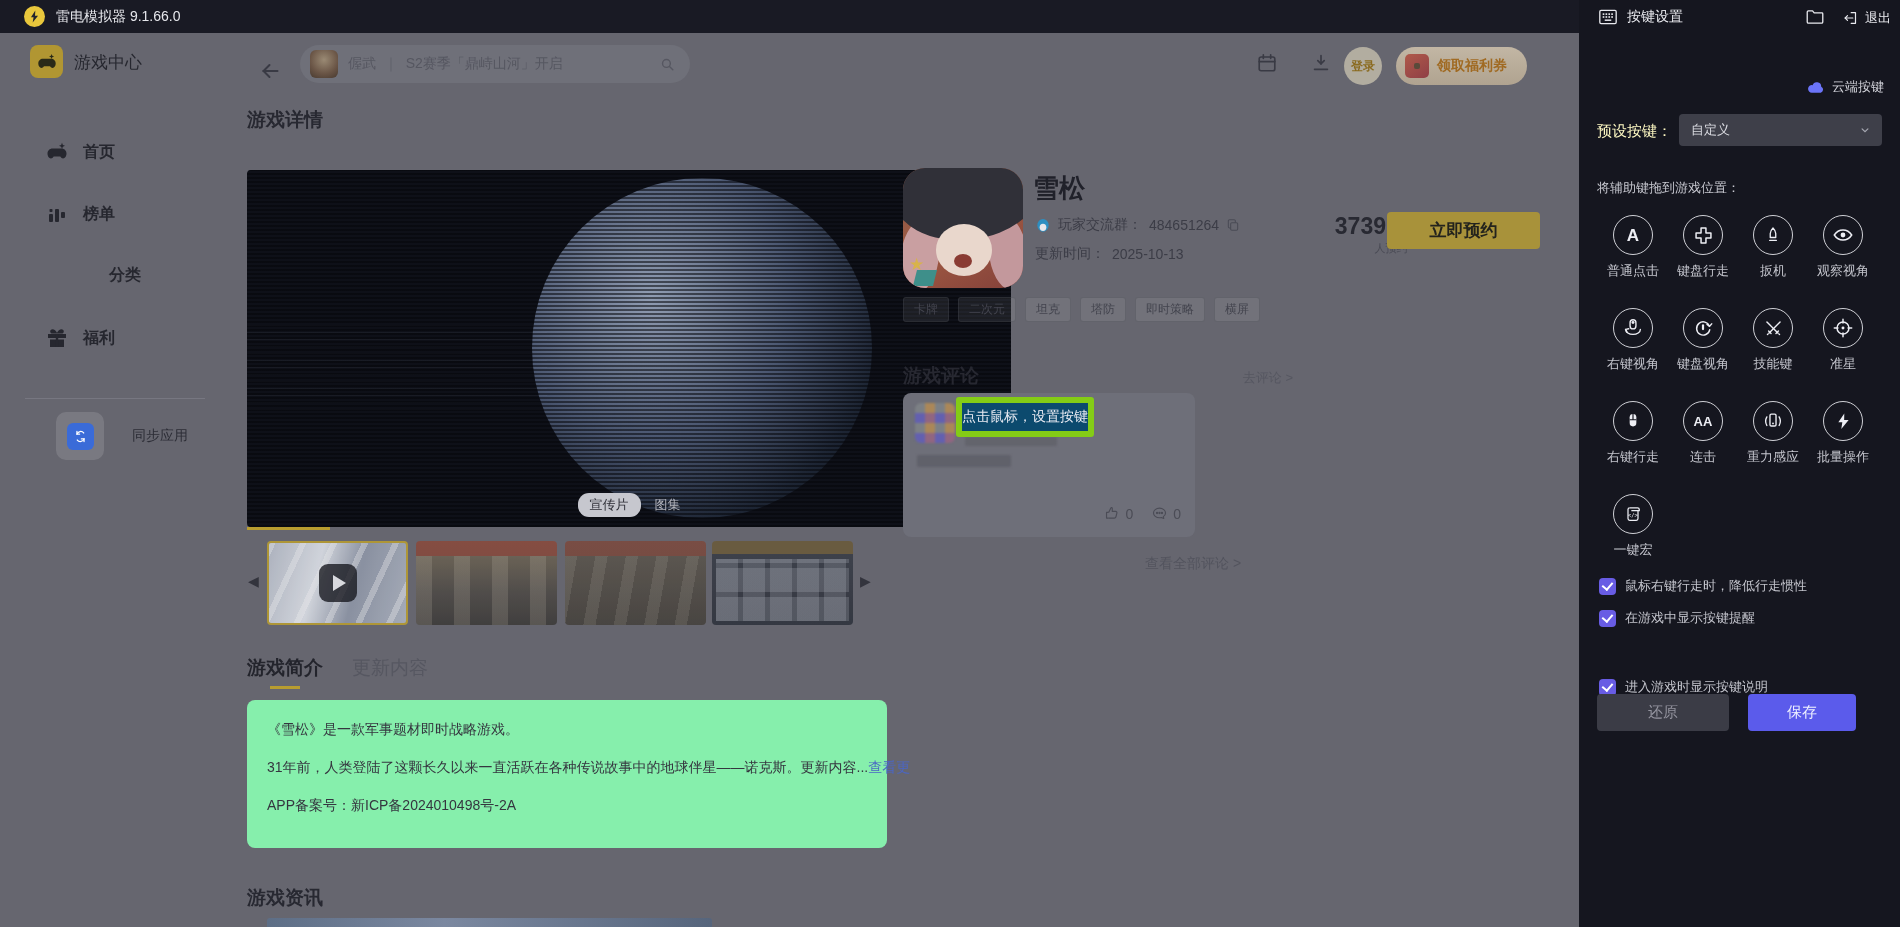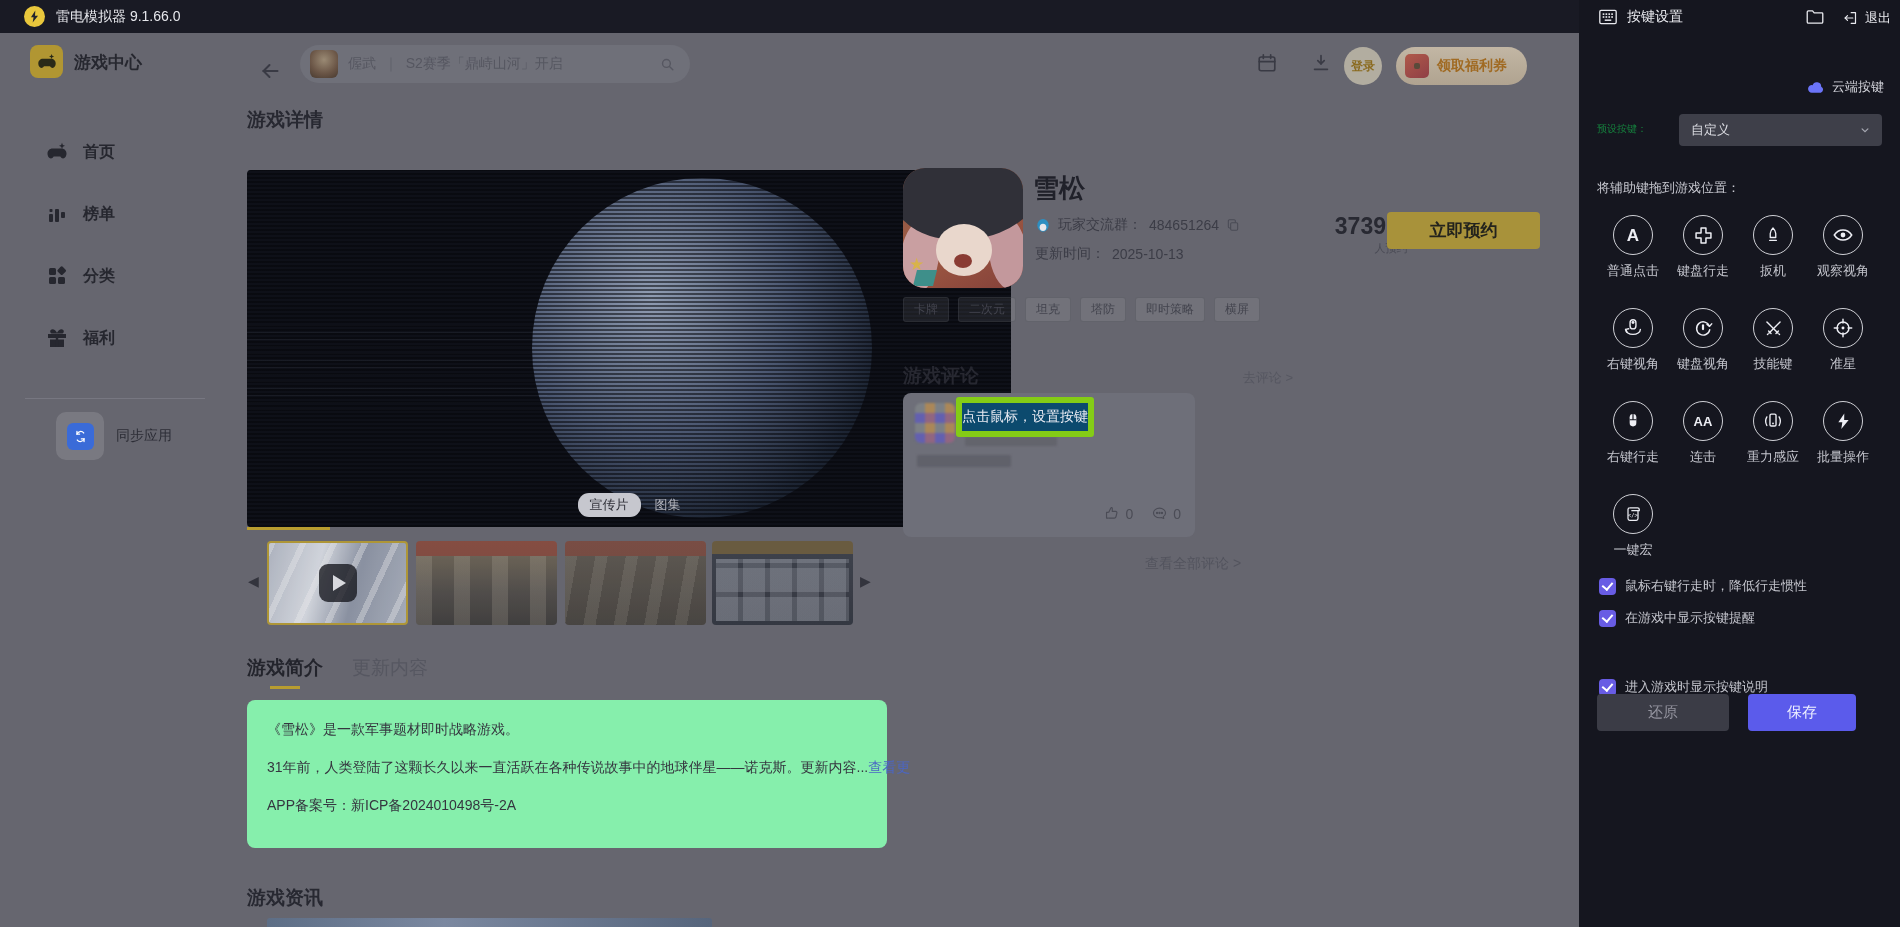--- a/index.html
+++ b/index.html
@@ -12,21 +12,21 @@
   .titlebar{position:absolute;left:0;top:0;width:1900px;height:33px;background:#191a24;}
   .tb-logo{position:absolute;left:24px;top:6px;width:21px;height:21px;border-radius:50%;
     background:#e9c73c;display:flex;align-items:center;justify-content:center;}
   .tb-title{position:absolute;left:56px;top:8px;font-size:14px;color:#e6e7ec;}
 
   
   .keypanel{position:absolute;left:1579px;top:0;width:321px;height:927px;background:#15161f;}
   .kp-header-title{position:absolute;left:48px;top:8px;font-size:14px;color:#e9eaef;}
   .kp-cloud{position:absolute;right:16px;top:78px;display:flex;align-items:center;gap:7px;
     font-size:13px;color:#d4d5dc;}
-  .kp-preset-label{position:absolute;left:18px;top:122px;font-size:10px;color:#15803d;}
+  .kp-preset-label{position:absolute;left:18px;top:122px;font-size:15px;color:#fef9c3;}
   .kp-select{position:absolute;left:100px;top:114px;width:203px;height:32px;background:#3e3f49;
     border-radius:4px;display:flex;align-items:center;justify-content:space-between;
     padding:0 10px 0 12px;box-sizing:border-box;font-size:13px;color:#dadbe1;cursor:pointer;}
   .kp-hint{position:absolute;left:18px;top:179px;font-size:13px;color:#c7c8d0;}
   .kp-grid{position:absolute;left:19px;top:215px;width:282px;display:flex;flex-wrap:wrap;}
   .key-cell{width:70px;height:68px;margin-bottom:25px;display:flex;flex-direction:column;align-items:center;}
   .key-circle{width:40px;height:40px;border:1.5px solid rgba(240,241,246,.85);border-radius:50%;
     display:flex;align-items:center;justify-content:center;box-sizing:border-box;color:#edeef4;}
   .key-letter{font-size:17px;font-weight:bold;color:#edeef4;line-height:1;}
   .key-letter.sm{font-size:13px;letter-spacing:0;}
@@ -40,28 +40,28 @@
     justify-content:center;font-size:15px;cursor:pointer;}
   .kp-restore{left:18px;width:132px;background:#3b3c46;color:#9595a0;}
   .kp-save{left:169px;width:108px;background:#5b5beb;color:#eef0ff;}
 
   
   .main{position:absolute;left:0;top:33px;width:1579px;height:894px;background:#66666f;overflow:hidden;}
 
   
   .sb-logo{position:absolute;left:30px;top:12px;width:33px;height:33px;border-radius:8px;background:#b19632;
     display:flex;align-items:center;justify-content:center;}
-  .sb-brand{position:absolute;left:74px;top:18px;font-size:17px;font-weight:bold;color:#26272f;}
+  .sb-brand{position:absolute;left:74px;top:18px;font-size:17px;font-weight:normal;color:#26272f;}
   .nav-item{position:absolute;left:45px;width:160px;height:26px;display:flex;align-items:center;gap:14px;cursor:pointer;}
   .nav-item span{font-size:16px;color:#26272f;font-weight:600;}
   .sb-divider{position:absolute;left:25px;top:365px;width:180px;height:1px;background:rgba(140,140,150,.45);}
   .sync-tile{position:absolute;left:56px;top:379px;width:48px;height:48px;border-radius:10px;
     background:rgba(255,255,255,.13);display:flex;align-items:center;justify-content:center;}
   .sync-ic{width:27px;height:27px;border-radius:6px;background:#3a6bd8;display:flex;align-items:center;justify-content:center;}
-  .sync-label{position:absolute;left:116px;top:394px;font-size:14px;color:#2c2d36;}
+  .sync-label{position:absolute;left:132px;top:394px;font-size:14px;color:#2c2d36;}
 
   
   .back-arrow{position:absolute;left:258px;top:26px;color:#393a44;cursor:pointer;}
   .searchbar{position:absolute;left:300px;top:12px;width:390px;height:38px;border-radius:19px;
     background:#6f7079;display:flex;align-items:center;cursor:text;}
   .search-avatar{width:28px;height:28px;border-radius:6px;margin-left:10px;
     background:radial-gradient(circle at 50% 35%,#9a8a74,#6a5546 60%,#483a30);}
   .search-text{margin-left:10px;font-size:14px;color:#565761;white-space:nowrap;}
   .search-text .sep{margin:0 8px;color:#5e5f69;}
   .search-mag{position:absolute;right:14px;top:11px;color:#565761;}
@@ -206,21 +206,21 @@
     </div>
     <div class="nav-item" style="top:168px;">
       <svg width="24" height="24" viewBox="0 0 24 24" fill="#26272f">
         <rect x="4" y="12" width="4" height="8" rx="1"></rect>
           <rect x="10" y="7" width="4" height="13" rx="1"></rect>
         <rect x="16" y="10" width="4" height="6" rx="1"></rect>
           <rect x="4.5" y="7" width="3" height="3" rx="0.8"></rect>
       </svg>
       <span>榜单</span>
     </div>
-    <div class="nav-item" style="top:230px;">
+    <div class="nav-item" style="top:218px;flex-direction:column;">
       <svg width="24" height="24" viewBox="0 0 24 24" fill="#26272f">
         <rect x="4" y="4" width="7" height="7" rx="1.5"></rect>
           <rect x="4" y="13" width="7" height="7" rx="1.5"></rect>
         <rect x="13" y="13" width="7" height="7" rx="1.5"></rect>
         <rect x="13.2" y="3.2" width="7" height="7" rx="1.5" transform="rotate(45 16.7 6.7)"></rect>
       </svg>
       <span>分类</span>
     </div>
     <div class="nav-item" style="top:292px;">
       <svg width="24" height="24" viewBox="0 0 24 24" fill="#26272f">

